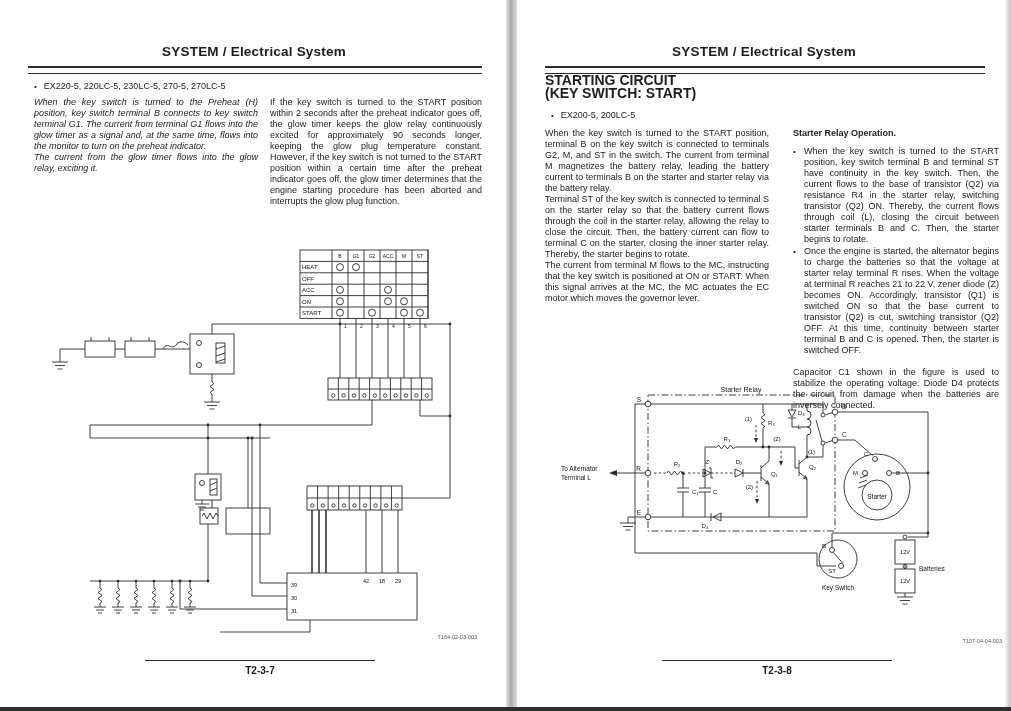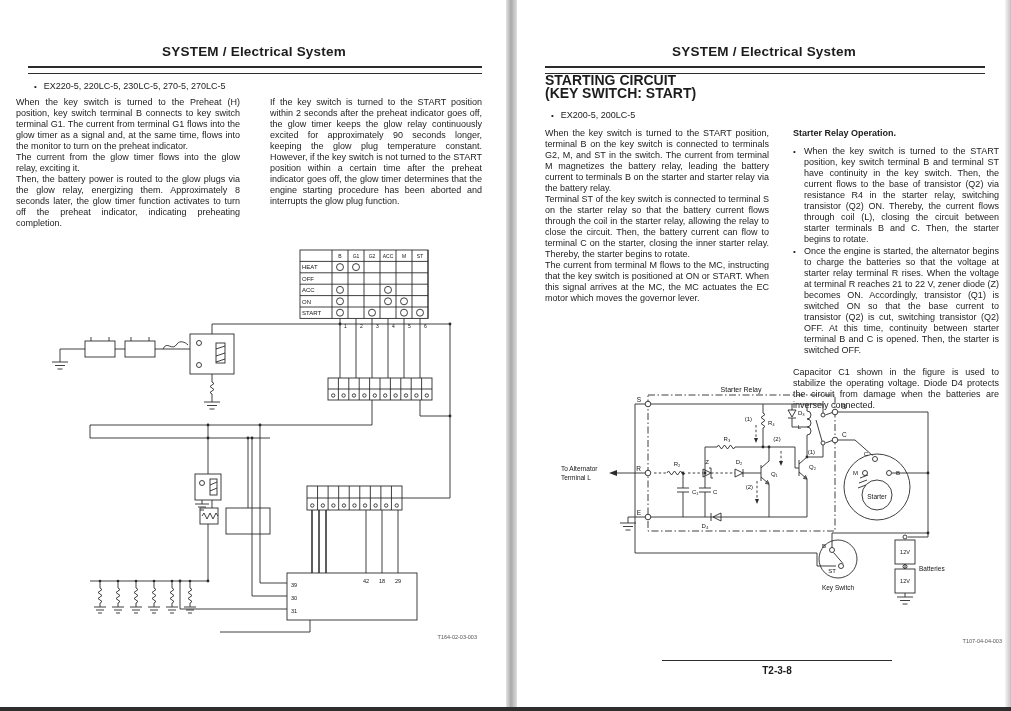--- a/index.html
+++ b/index.html
@@ -43,24 +43,23 @@
 <body>
 
 <div class="page page-left">
   <div class="page-header-title">SYSTEM / Electrical System</div>
   <div class="rule"></div>
 
   <div class="models">
     <span class="b">•</span><span>EX220-5, 220LC-5, 230LC-5, 270-5, 270LC-5</span>
   </div>
 
-  <div class="col" style="left:16px;top:97px;width:224px;">
+  <div class="col" style="left:34px;top:97px;width:224px;font-style:italic;">
     <p>When the key switch is turned to the Preheat (H) position, key switch terminal B connects to key switch terminal G1. The current from terminal G1 flows into the glow timer as a signal and, at the same time, flows into the monitor to turn on the preheat indicator.</p>
     <p>The current from the glow timer flows into the glow relay, exciting it.</p>
-    <p>Then, the battery power is routed to the glow plugs via the glow relay, energizing them. Approximately 8 seconds later, the glow timer function activates to turn off the preheat indicator, indicating preheating completion.</p>
   </div>
   <div class="col" style="left:270px;top:97px;width:212px;">
     <p>If the key switch is turned to the START position within 2 seconds after the preheat indicator goes off, the glow timer keeps the glow relay continuously excited for approximately 90 seconds longer, keeping the glow plug temperature constant. However, if the key switch is not turned to the START position within a certain time after the preheat indicator goes off, the glow timer determines that the engine starting procedure has been aborted and interrupts the glow plug function.</p>
   </div>
 
   <svg style="left:30px;top:246px;" width="450" height="410" viewBox="0 0 450 410">
     <g class="w">
 
       <g>
         <rect x="55" y="95" width="30" height="16"></rect>
@@ -244,20 +243,23 @@
       <text x="336" y="337" font-size="5.5" text-anchor="middle">42</text>
       <text x="352" y="337" font-size="5.5" text-anchor="middle">18</text>
       <text x="368" y="337" font-size="5.5" text-anchor="middle">29</text>
       <text x="261" y="341" font-size="5.5">39</text>
       <text x="261" y="354" font-size="5.5">30</text>
       <text x="261" y="367" font-size="5.5">31</text>
     </g>
     <text class="fig-id" x="447" y="393" font-size="5.5" text-anchor="end">T164-02-03-003</text>
   </svg>
 
+  <div class="footer">
+    <span>T2-3-7</span>
+  </div>
 </div>
 
 <div class="page page-right">
   <div class="page-header-title">SYSTEM / Electrical System</div>
   <div class="rule"></div>
 
   <div class="section-title">
     <div>STARTING CIRCUIT</div>
     <div>(KEY SWITCH: START)</div>
   </div>

